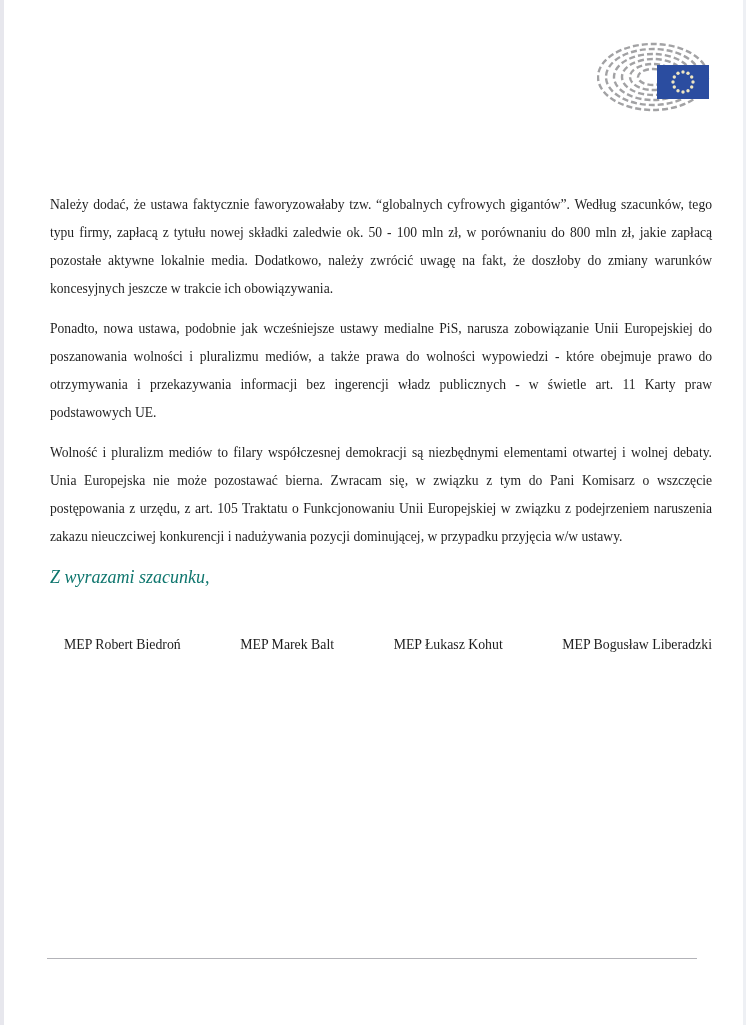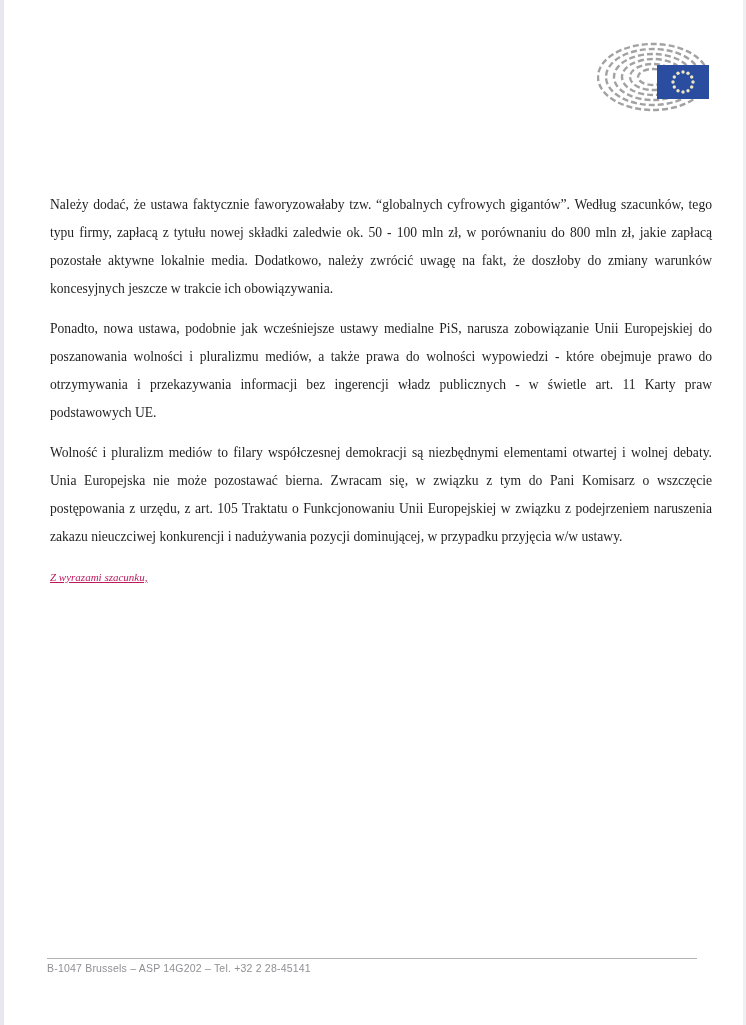--- a/index.html
+++ b/index.html
@@ -25,26 +25,25 @@
     position: absolute; left: 50px; top: 150px; width: 662px; margin-top: 41px;
   }
   .content p.body-para {
     font-size: 13.6px;
     line-height: 28px;
     color: #1f1f1f;
     text-align: justify;
     margin-bottom: 12px;
   }
   .closing {
-    font-size: 11px;
+    font-size: 18px;
     line-height: 28px;
-    color: #be185d;
+    color: #0f766e;
     font-style: italic;
     margin-top: 2px;
-    text-decoration: underline;
   }
   .signatures {
     display: flex;
     justify-content: space-between;
     margin-top: 46px;
     padding-left: 14px;
     font-size: 13.8px;
     color: #1c1c1c;
   }
   .footer {
@@ -97,18 +96,23 @@
   </svg>
 </div>
 
 <div class="content">
   <p class="body-para">Należy dodać, że ustawa faktycznie faworyzowałaby tzw. “globalnych cyfrowych gigantów”. Według szacunków, tego typu firmy, zapłacą z tytułu nowej składki zaledwie ok. 50 - 100 mln zł, w porównaniu do 800 mln zł, jakie zapłacą pozostałe aktywne lokalnie media. Dodatkowo, należy zwrócić uwagę na fakt, że doszłoby do zmiany warunków koncesyjnych jeszcze w trakcie ich obowiązywania.</p>
   <p class="body-para">Ponadto, nowa ustawa, podobnie jak wcześniejsze ustawy medialne PiS, narusza zobowiązanie Unii Europejskiej do poszanowania wolności i pluralizmu mediów, a także prawa do wolności wypowiedzi - które obejmuje prawo do otrzymywania i przekazywania informacji bez ingerencji władz publicznych - w świetle art. 11 Karty praw podstawowych UE.</p>
   <p class="body-para">Wolność i pluralizm mediów to filary współczesnej demokracji są niezbędnymi elementami otwartej i wolnej debaty. Unia Europejska nie może pozostawać bierna. Zwracam się, w związku z tym do Pani Komisarz o wszczęcie postępowania z urzędu, z art. 105 Traktatu o Funkcjonowaniu Unii Europejskiej w związku z podejrzeniem naruszenia zakazu nieuczciwej konkurencji i nadużywania pozycji dominującej, w przypadku przyjęcia w/w ustawy.</p>
 
   <p class="closing">Z wyrazami szacunku,</p>
 
+  <div class="signatures">
+    <span>MEP Robert Biedroń</span>
+    <span>MEP Marek Balt</span>
+    <span>MEP Łukasz Kohut</span>
+    <span>MEP Bogusław Liberadzki</span>
+  </div>
 </div>
 
 <div class="footer">
   <hr class="footer-rule">
-  <div class="footer-line">B-1047 Brussels – ASP 14G202 – Tel. +32 2 28-45141</div>
 </div>
 
 </body></html>

